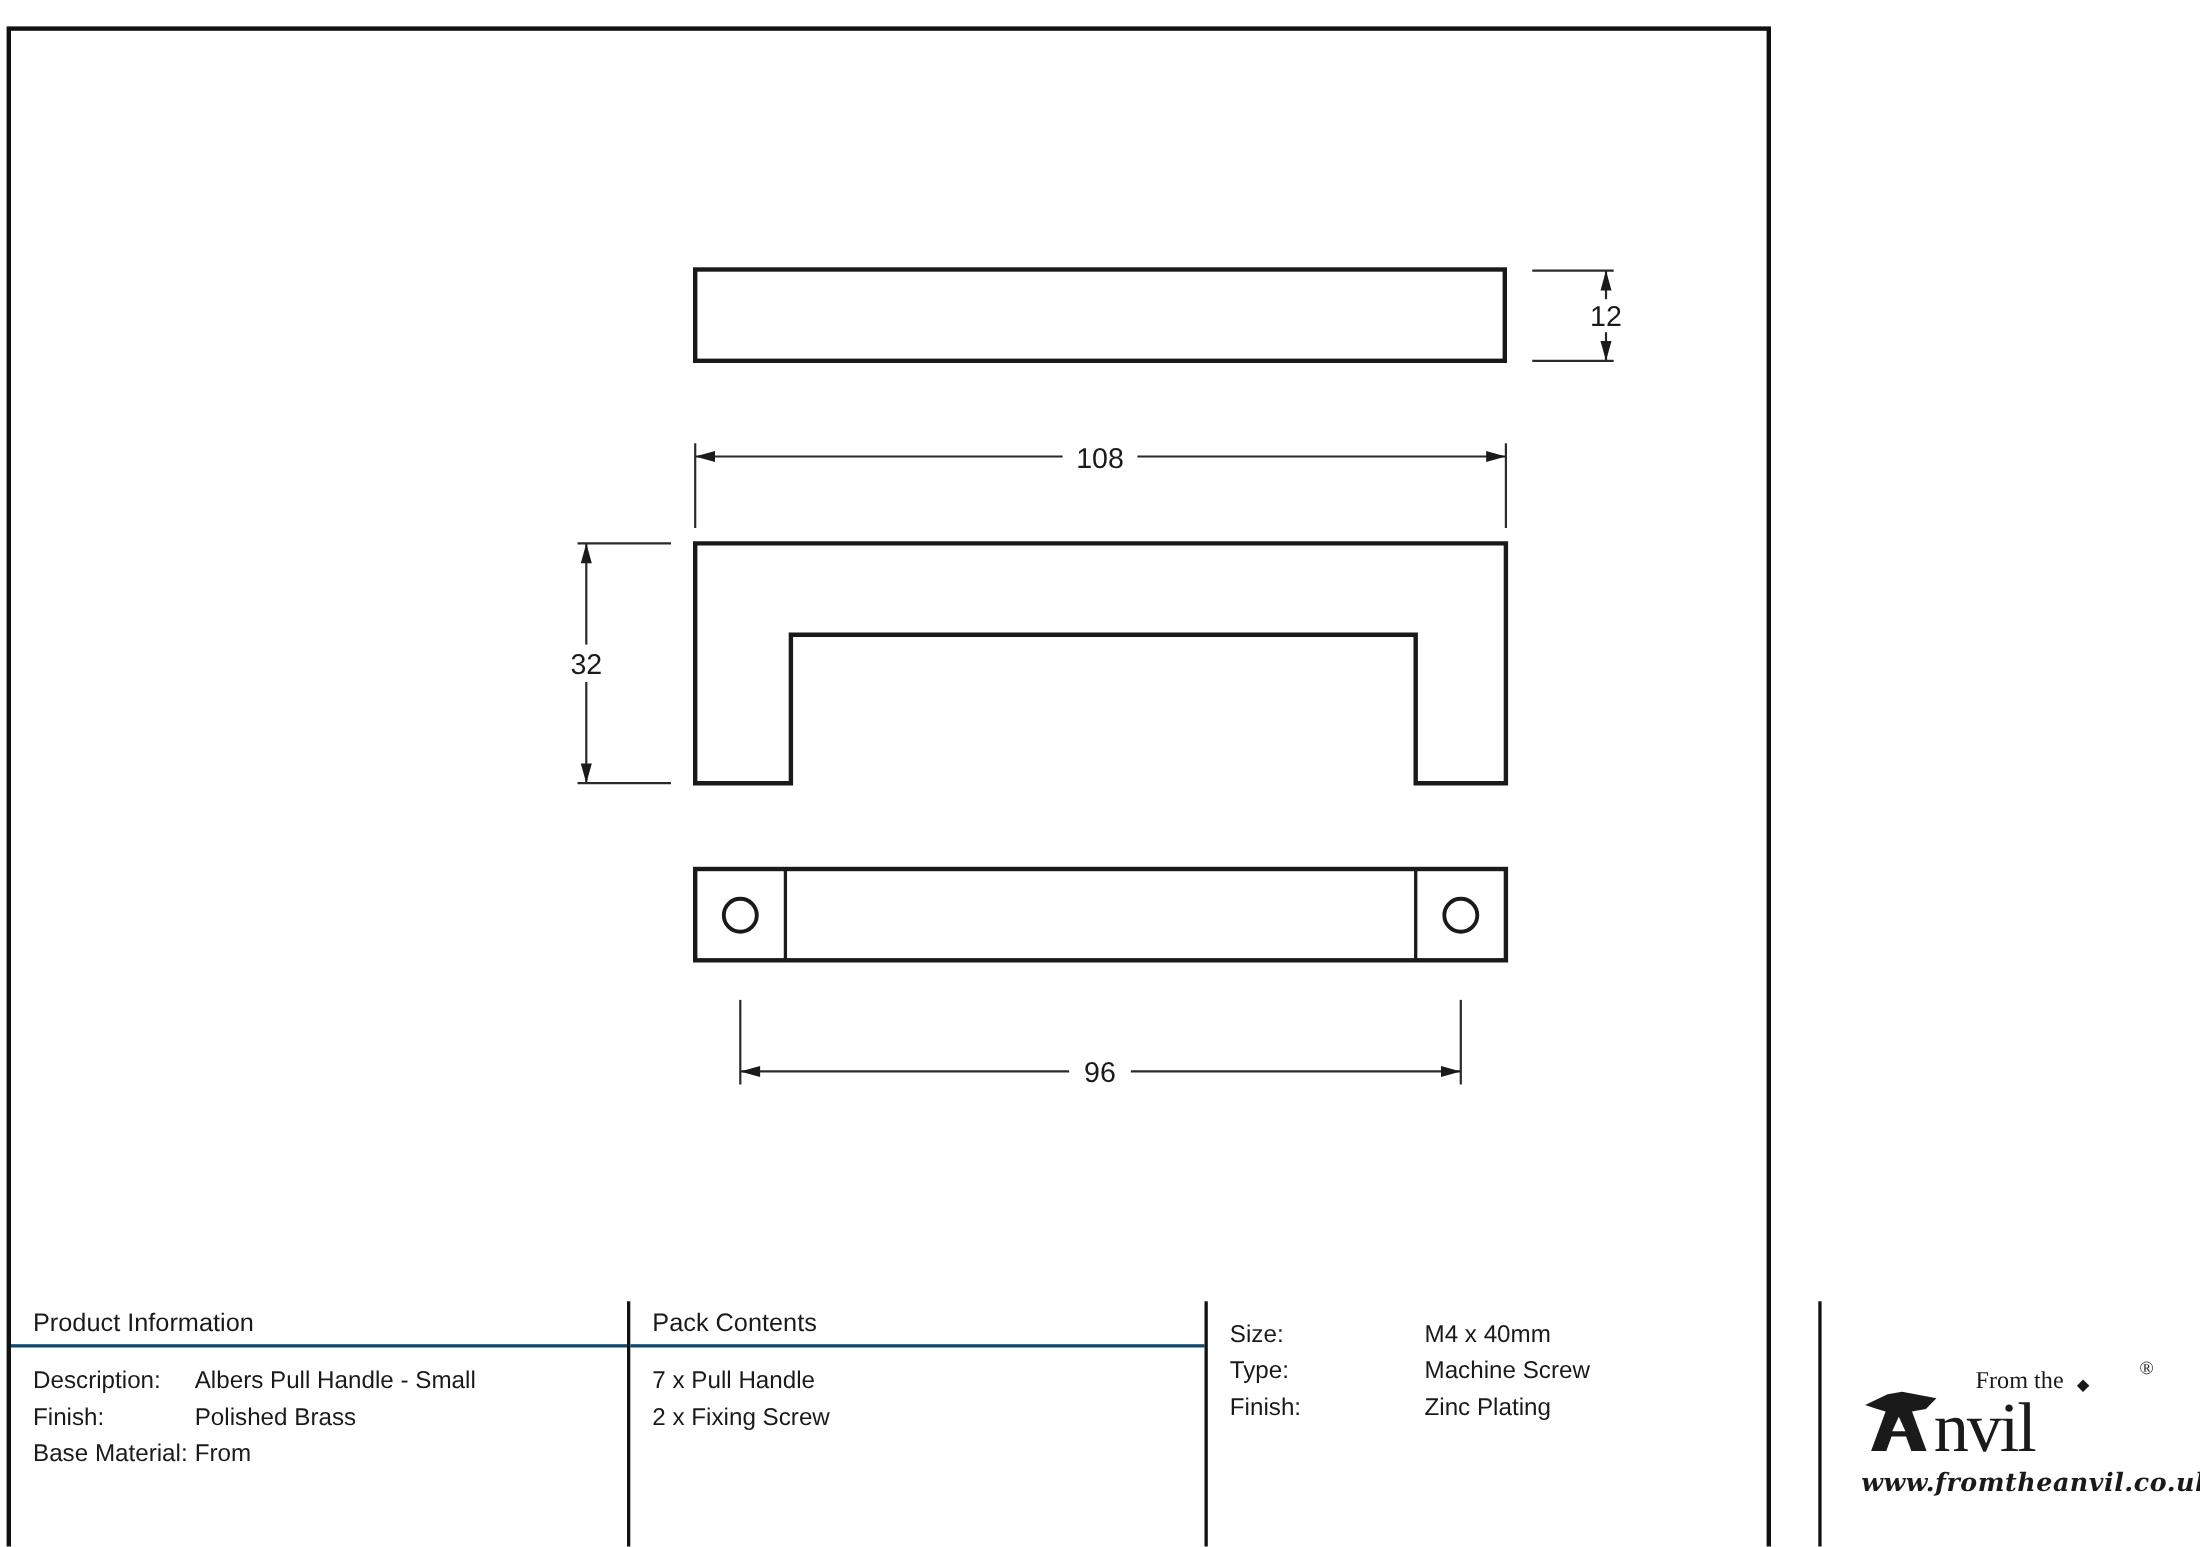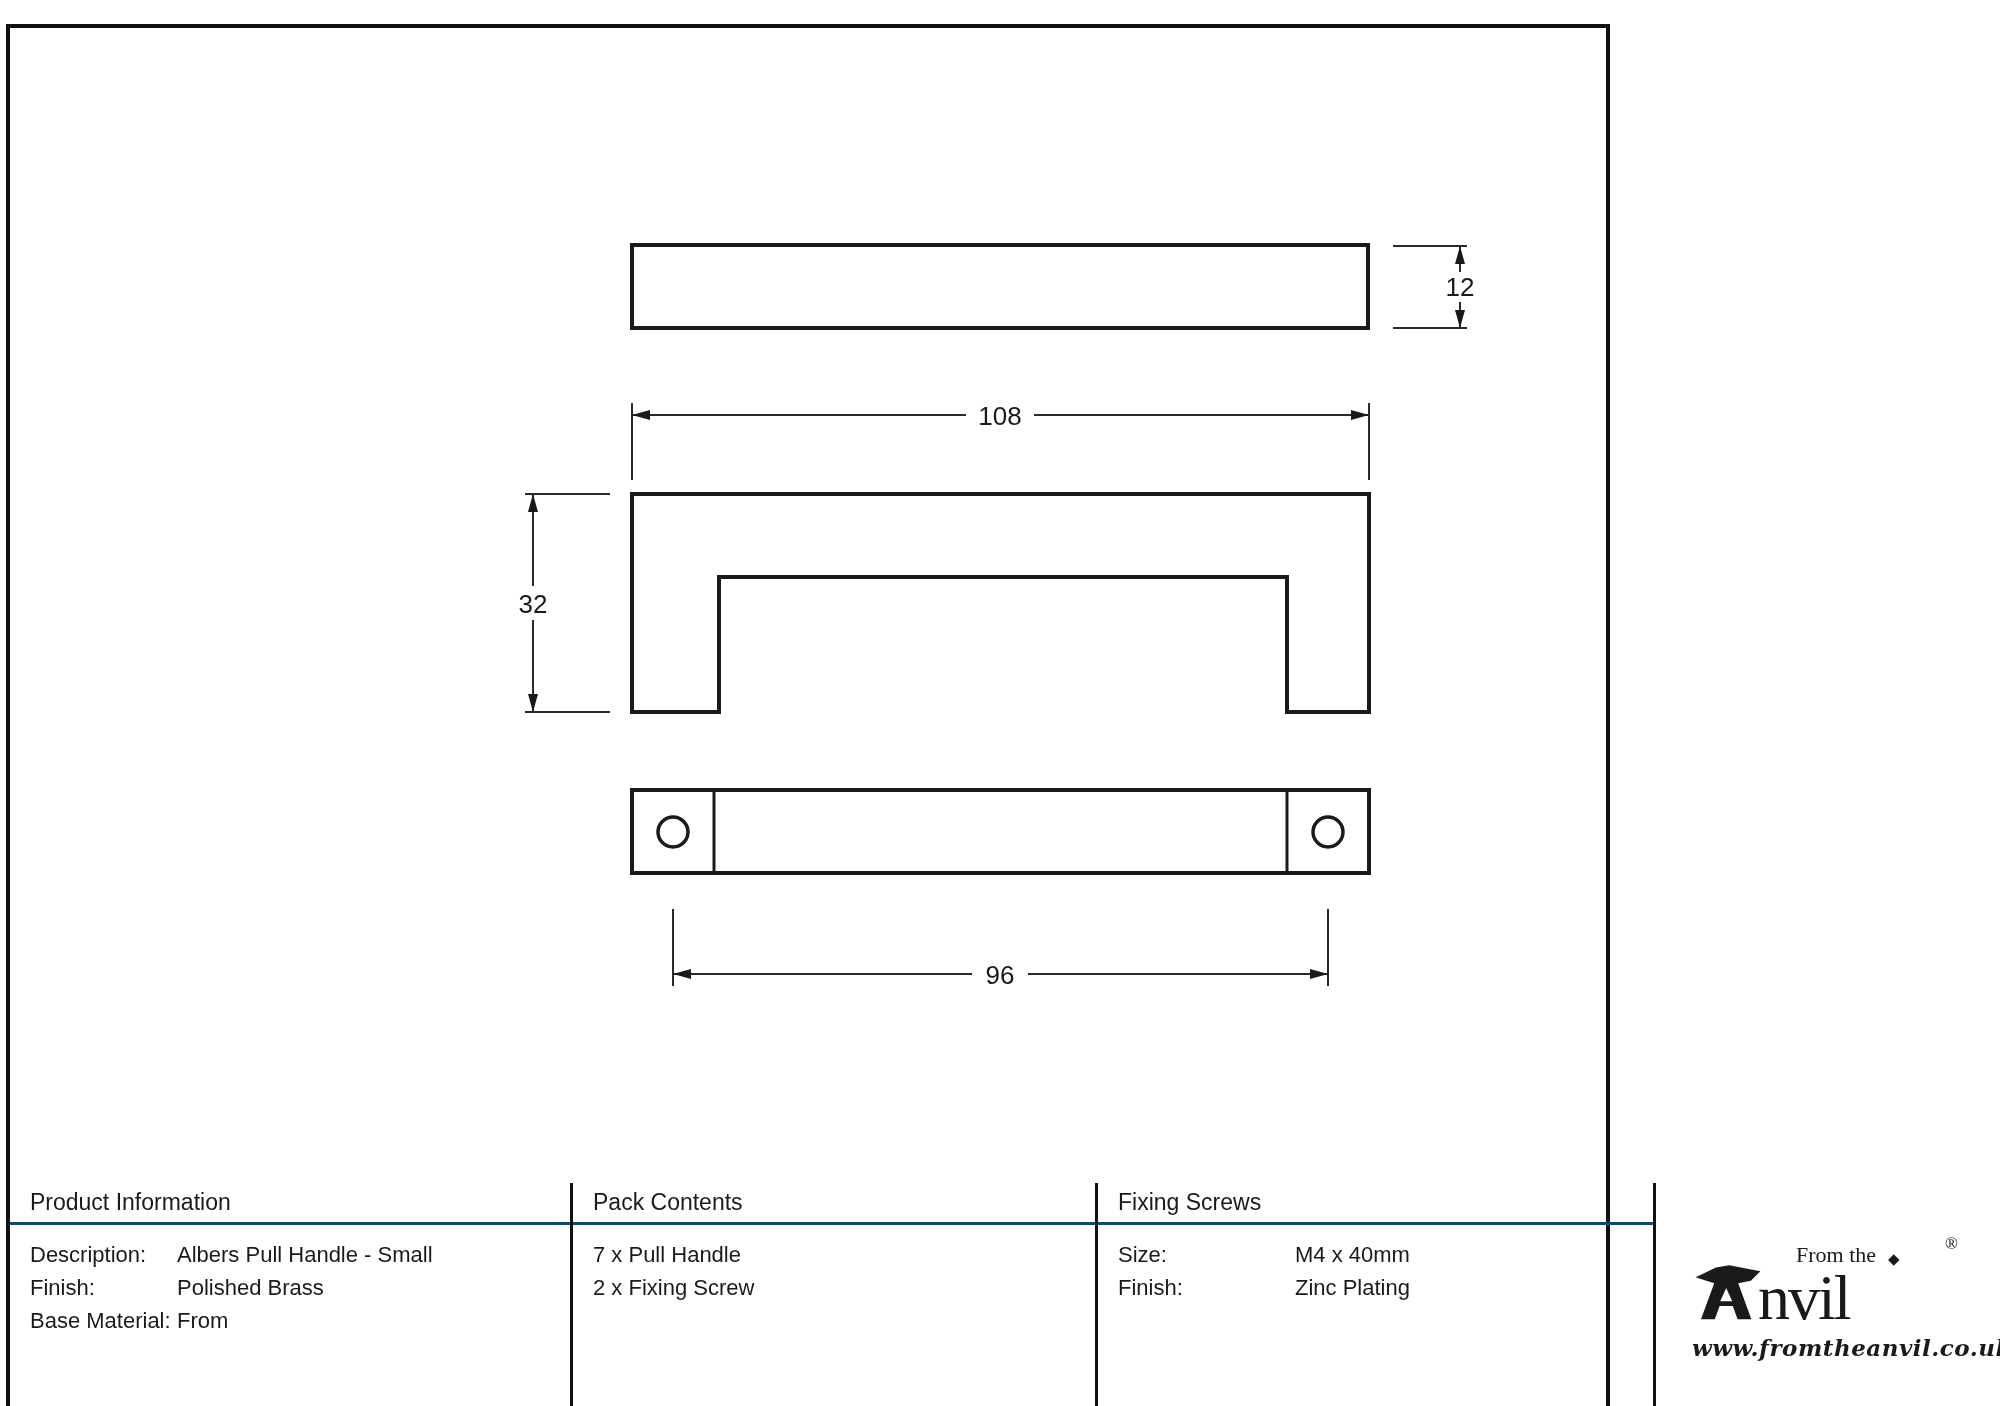--- a/index.html
+++ b/index.html
@@ -125,27 +125,28 @@
       <div class="col-header">
         <span>Pack Contents</span>
       </div>
       <div class="col-body">
         <div class="li">7 x Pull Handle</div>
         <div class="li">2 x Fixing Screw</div>
       </div>
     </div>
 
     <div class="col c3">
-      <div class="col-header">
-        <span>Fixing Screws</span>
-      </div>
       <div class="col-body">
         <div class="kv">
           <span class="k">Size:</span>
           <span class="v">M4 x 40mm</span>
+        </div>
+        <div class="kv">
+          <span class="k">Type:</span>
+          <span class="v">Machine Screw</span>
         </div>
         <div class="kv">
           <span class="k">Finish:</span>
           <span class="v">Zinc Plating</span>
         </div>
       </div>
     </div>
 
     <div class="col c4">
       <div class="logo">

